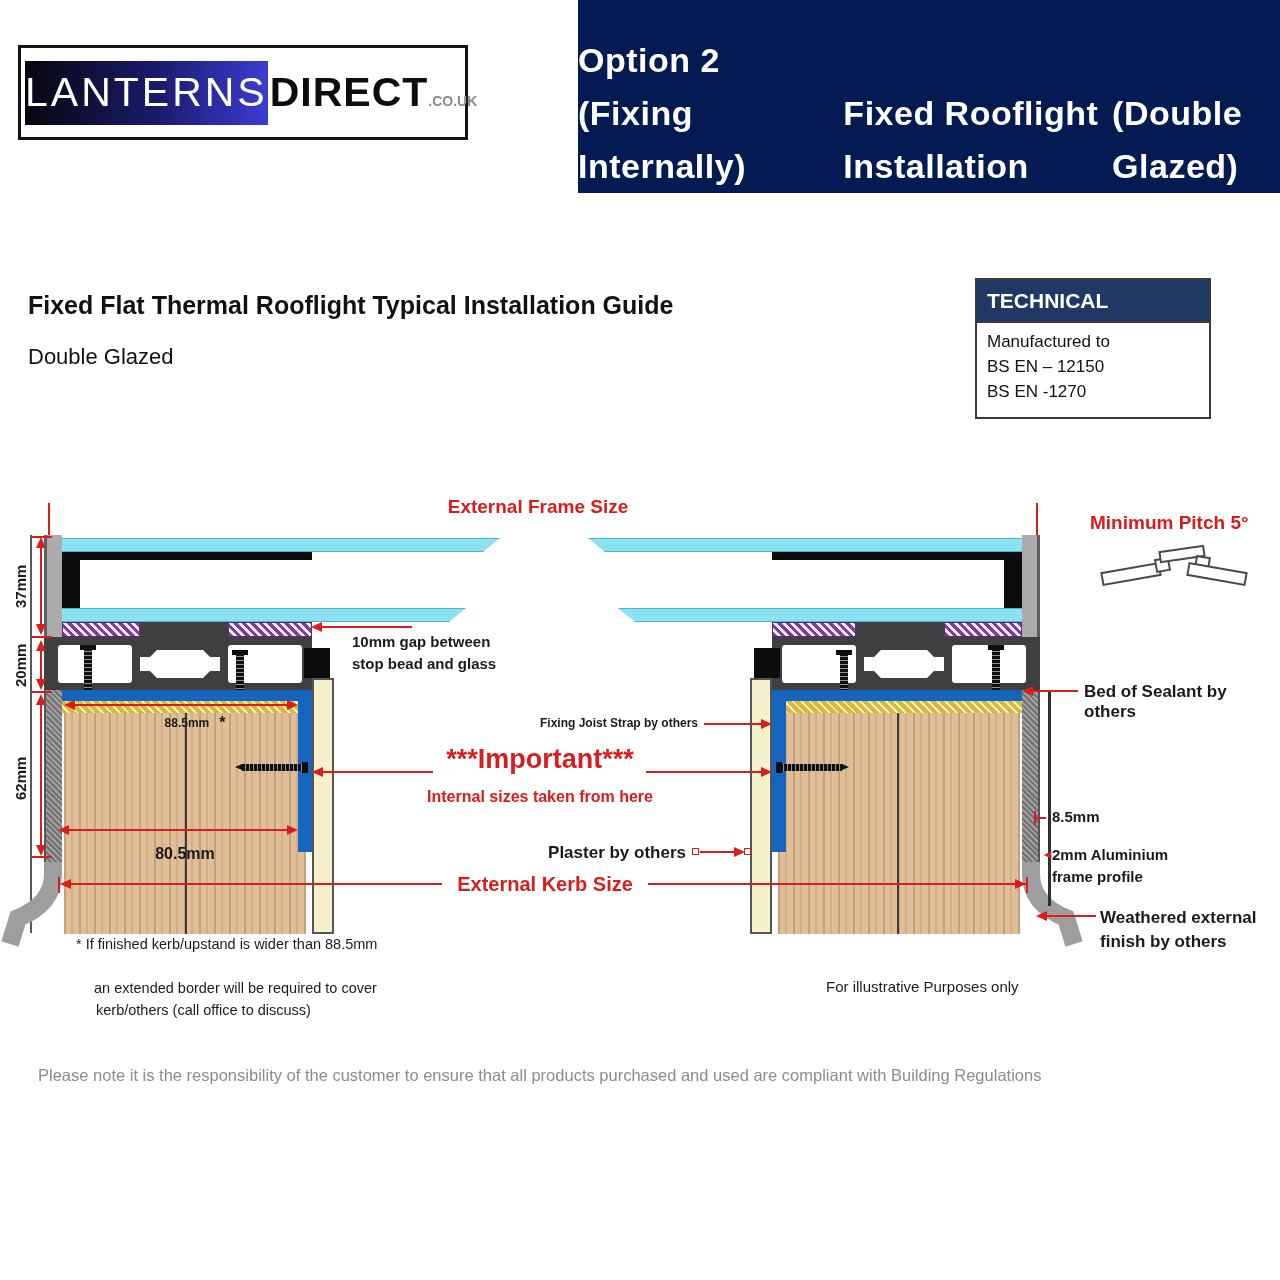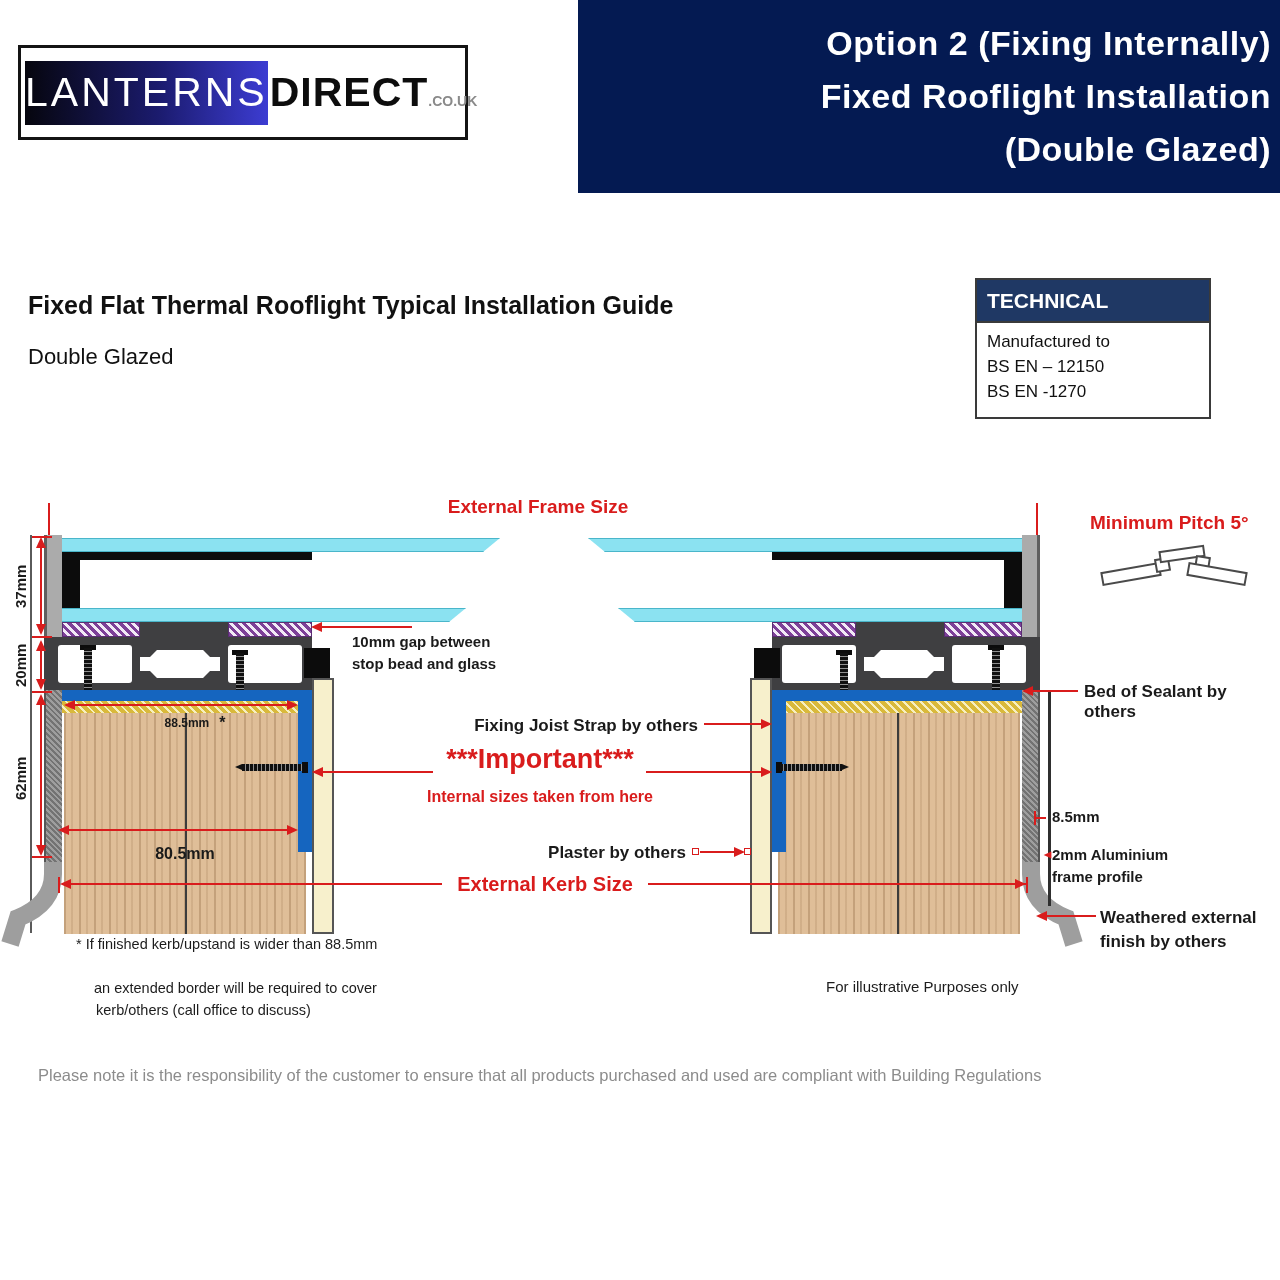--- a/index.html
+++ b/index.html
@@ -2,21 +2,21 @@
 <html><head>
 <meta charset="utf-8">
 <style>
   html,body{margin:0;padding:0;background:#fff;}
   .page{position:relative;width:1280px;height:1280px;background:#ffffff;overflow:hidden;
         font-family:"Liberation Sans",sans-serif;color:#1a1a1a;}
   .abs{position:absolute;}
 
   
   .banner{left:578px;top:0;width:702px;height:193px;background:#041A52;
-          display:flex;flex-direction:column;justify-content:center;align-items:flex-end;
+          display:flex;align-items:flex-end;
           padding-right:9px;box-sizing:border-box;}
   .banner div{color:#fff;font-size:34px;font-weight:600;line-height:53px;letter-spacing:.5px;}
 
   .logo-box{left:18px;top:45px;width:450px;height:95px;border:3px solid #141414;background:#fff;
             display:flex;align-items:center;box-sizing:border-box;}
   .logo-grad{width:247px;height:64px;margin-left:4px;background:linear-gradient(90deg,#06060e 0%,#1b1b6e 55%,#3c3cd2 100%);
              display:flex;align-items:center;justify-content:center;}
   .logo-grad span{color:#fff;font-size:41px;font-weight:300;letter-spacing:3px;}
   .logo-direct{color:#0d0d0d;font-size:41px;font-weight:800;letter-spacing:1px;margin-left:2px;}
   .logo-suffix{color:#8a8a8a;font-size:14px;font-weight:700;align-self:center;margin-top:16px;}
@@ -220,21 +220,21 @@
 
   <div class="abs red" style="left:322px;top:626px;width:90px;height:2px"></div>
   <div class="abs ah-l" style="left:311px;top:622px"></div>
   <div class="abs dlbl" style="left:352px;top:633px;font-size:15px">10mm gap between</div>
   <div class="abs dlbl" style="left:352px;top:655px;font-size:15px">stop bead and glass</div>
 
   <div class="abs red" style="left:1032px;top:690px;width:46px;height:2px"></div>
   <div class="abs ah-l" style="left:1022px;top:686px"></div>
   <div class="abs dlbl" style="left:1084px;top:682px;font-size:17px">Bed of Sealant by others</div>
 
-  <div class="abs dlbl" style="left:430px;top:716px;width:268px;font-size:17px;text-align:right">Fixing Joist Strap by others</div>
+  <div class="abs dlbl" style="left:430px;top:716px;width:268px;font-size:12px;text-align:right">Fixing Joist Strap by others</div>
   <div class="abs red" style="left:704px;top:723px;width:58px;height:2px"></div>
   <div class="abs ah-r" style="left:761px;top:719px"></div>
 
   <div class="abs rtext ctr" style="left:408px;top:742px;width:264px;height:34px;font-size:27px">***Important***</div>
   <div class="abs rtext ctr" style="left:408px;top:786px;width:264px;height:22px;font-size:16px">Internal sizes taken from here</div>
   <div class="abs red" style="left:323px;top:771px;width:110px;height:2px"></div>
   <div class="abs ah-l" style="left:312px;top:767px"></div>
   <div class="abs red" style="left:646px;top:771px;width:116px;height:2px"></div>
   <div class="abs ah-r" style="left:761px;top:767px"></div>
 

